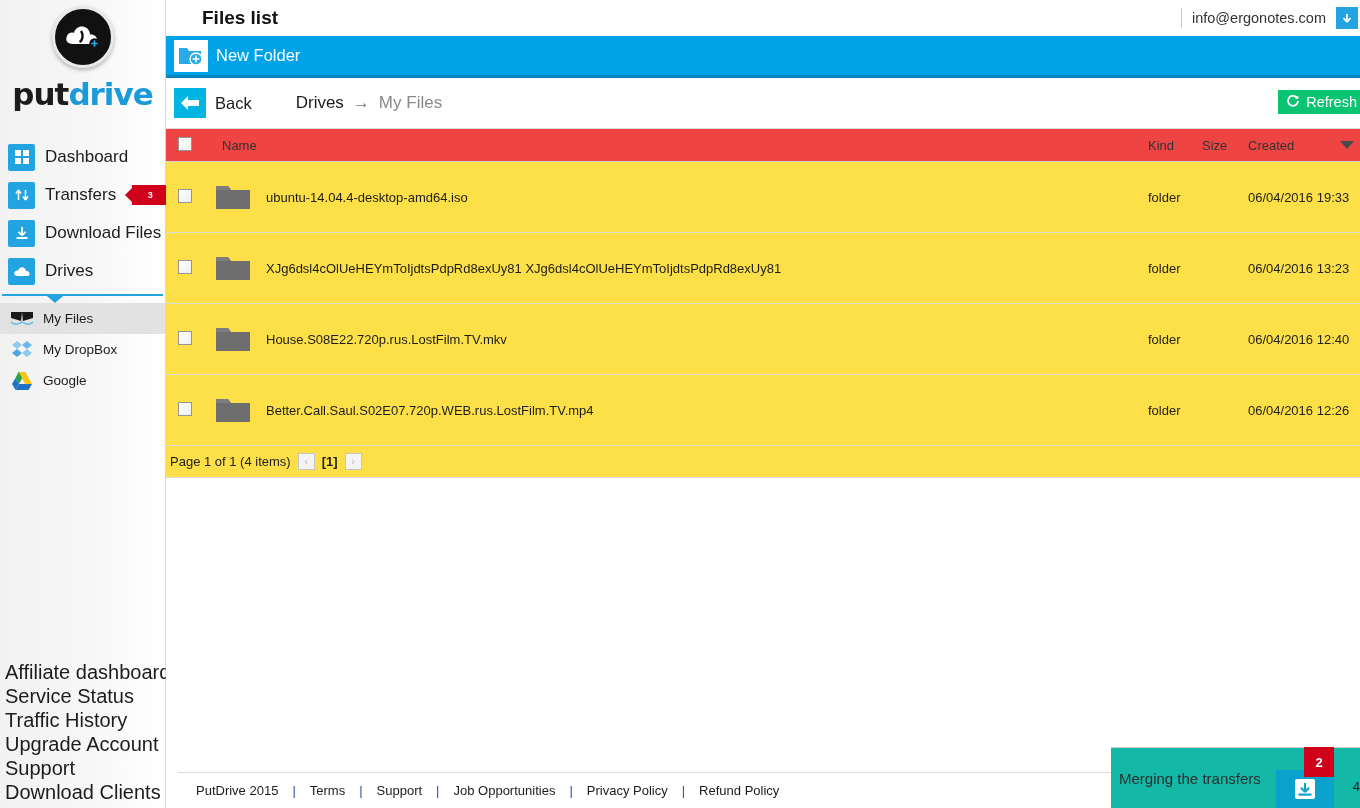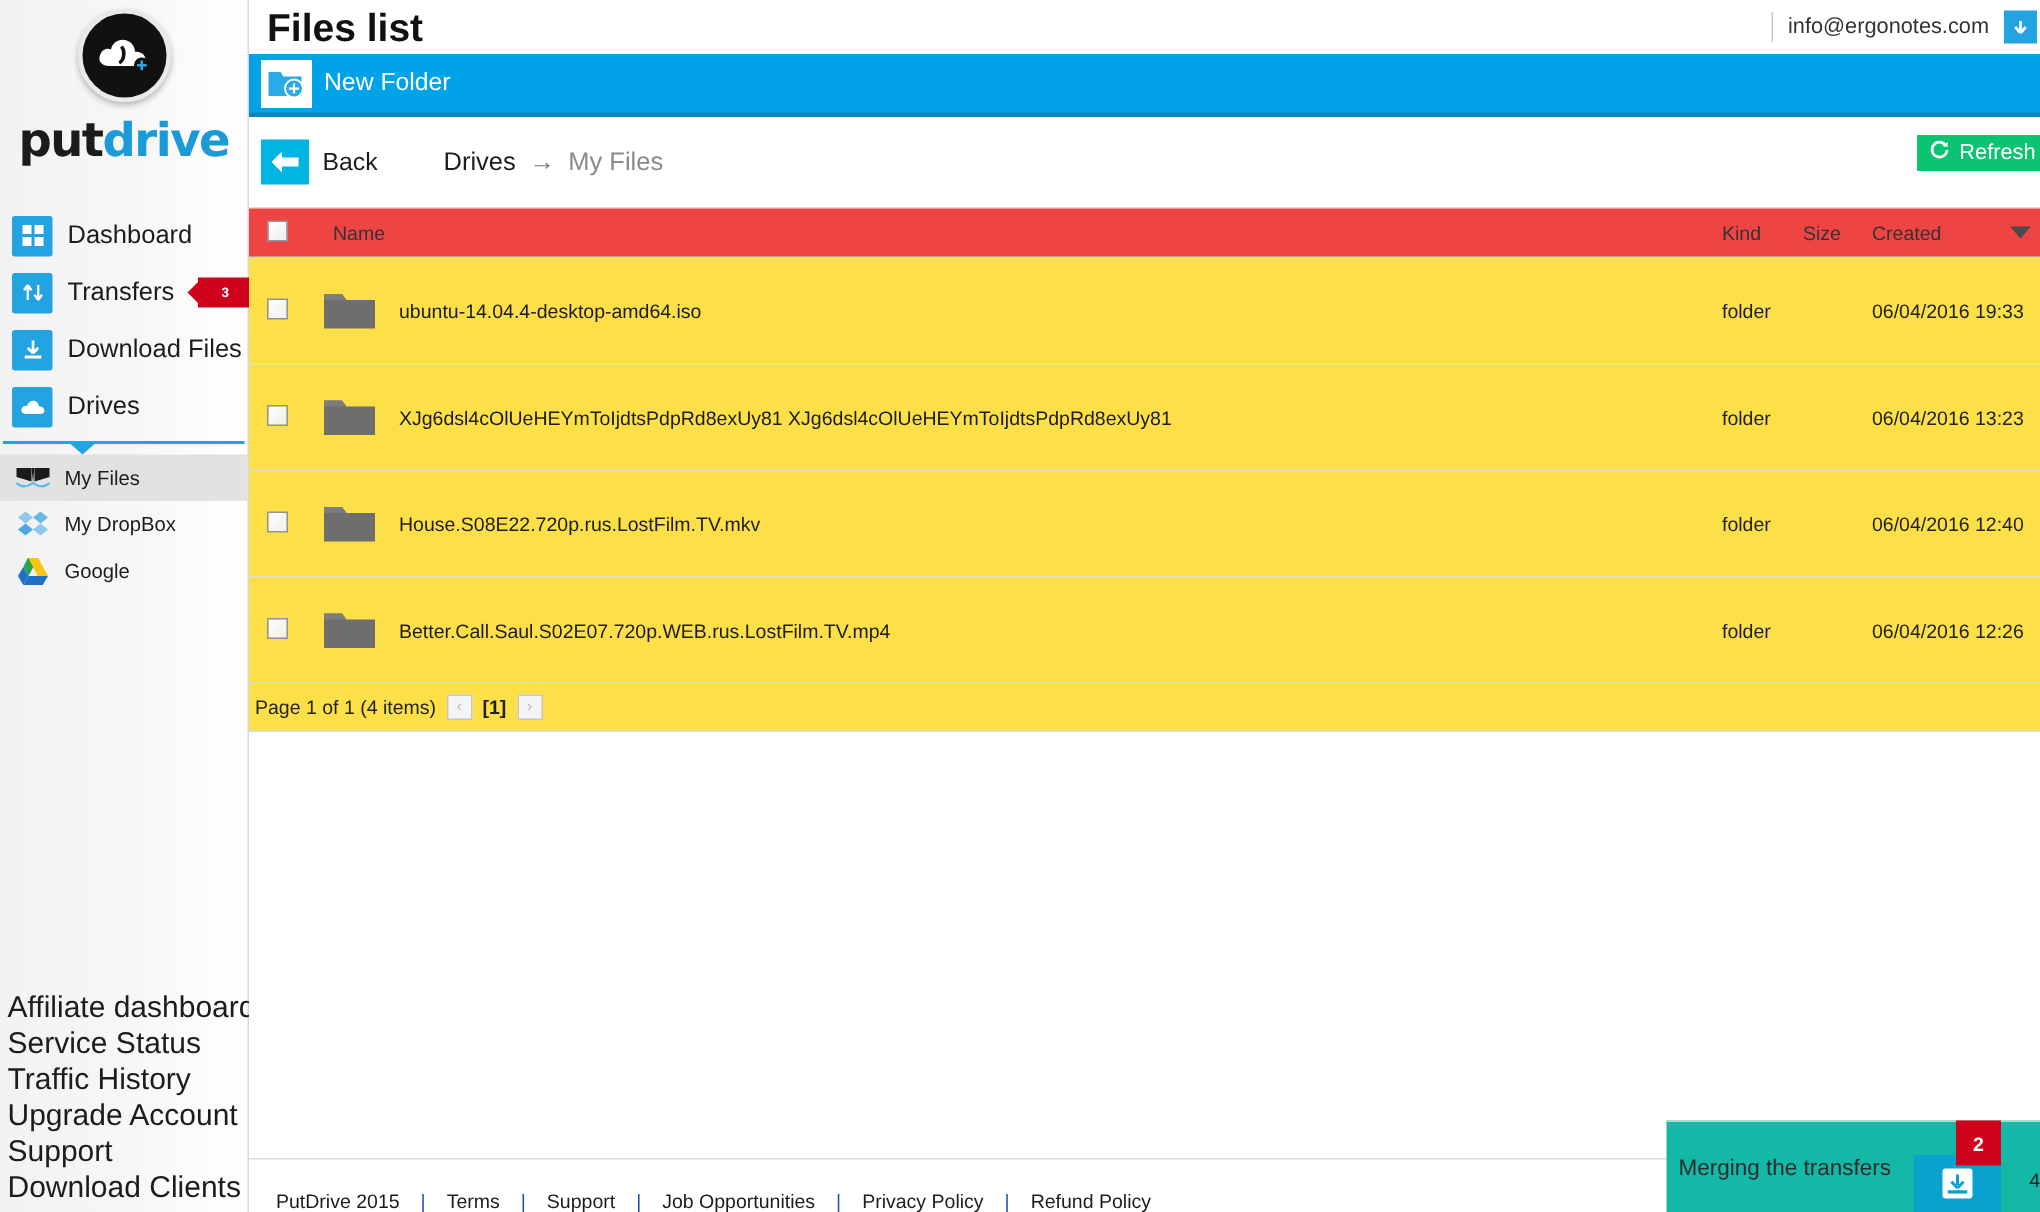--- a/index.html
+++ b/index.html
@@ -93,21 +93,21 @@
   }
 
   
   .main { flex: 1 1 auto; position: relative; height: 808px; background: #fff; overflow: hidden; }
 
   .topbar {
     height: 36px; display: flex; align-items: center;
     justify-content: space-between; padding: 0 0 0 12px;
     background: #fff;
   }
-  .page-title { font-size: 26px; font-weight: bold; color: #111; }
+  .page-title { font-size: 19px; font-weight: bold; color: #111; margin-left: 24px; }
   .account {
     display: flex; align-items: center; gap: 10px; padding-right: 2px;
   }
   .account-sep { width: 1px; height: 20px; background: #c9c9c9; }
   .account-mail { font-size: 14.5px; color: #333; }
   .account-btn {
     width: 22px; height: 22px; background: #23a3e0;
     display: flex; align-items: center; justify-content: center;
     cursor: pointer;
   }
@@ -118,21 +118,21 @@
     display: flex; align-items: center; padding-left: 8px;
   }
   .newfolder { display: flex; align-items: center; gap: 8px; cursor: pointer; }
   .nf-ico {
     width: 34px; height: 32px; background: #fff;
     display: flex; align-items: center; justify-content: center;
   }
   .nf-label { font-size: 16.5px; color: #fff; font-weight: 500; }
 
   .crumbbar {
-    height: 60px; display: flex; align-items: center;
+    height: 50px; display: flex; align-items: center;
     padding-left: 8px; position: relative; background: #fff;
   }
   .back-btn { display: flex; align-items: center; gap: 9px; cursor: pointer; }
   .back-ico {
     width: 32px; height: 30px; background: #00b5e2;
     display: flex; align-items: center; justify-content: center;
   }
   .back-label { font-size: 16.5px; color: #1c1c1c; }
   .crumbs { margin-left: 44px; font-size: 17px; display: flex; align-items: center; gap: 9px; }
   .crumb-root { color: #1c1c1c; cursor: pointer; }
@@ -188,23 +188,23 @@
     padding-left: 4px; font-size: 13px; color: #222;
   }
   .pg-btn {
     width: 17px; height: 17px; border: 1px solid #c6c6c6;
     background: #f4f4f4; color: #b4b4b4; font-size: 10px;
     display: flex; align-items: center; justify-content: center; cursor: pointer;
   }
   .pg-cur { font-weight: bold; font-size: 13px; }
 
   .main-footer {
-    position: absolute; left: 0; right: 0; bottom: 0; height: 36px;
+    position: absolute; left: 12px; right: 0; bottom: 0; height: 36px;
     border-top: 1px solid #ddd; background: #fff;
-    display: flex; align-items: flex-end; gap: 0; padding-left: 4px;
+    display: flex; align-items: center; gap: 0; padding-left: 4px;
     font-size: 13px;
   }
   .main-footer a { color: #1c1c1c; text-decoration: none; padding: 0 14px; white-space: nowrap; }
   .fsep { color: #2255aa; }
 
   
   .dl-shelf {
     position: absolute; left: 1111px; bottom: 0; width: 249px; height: 61px;
     background: #14b8a6; border-top: 1px solid #cfcfcf;
     display: flex; align-items: center; overflow: hidden;

